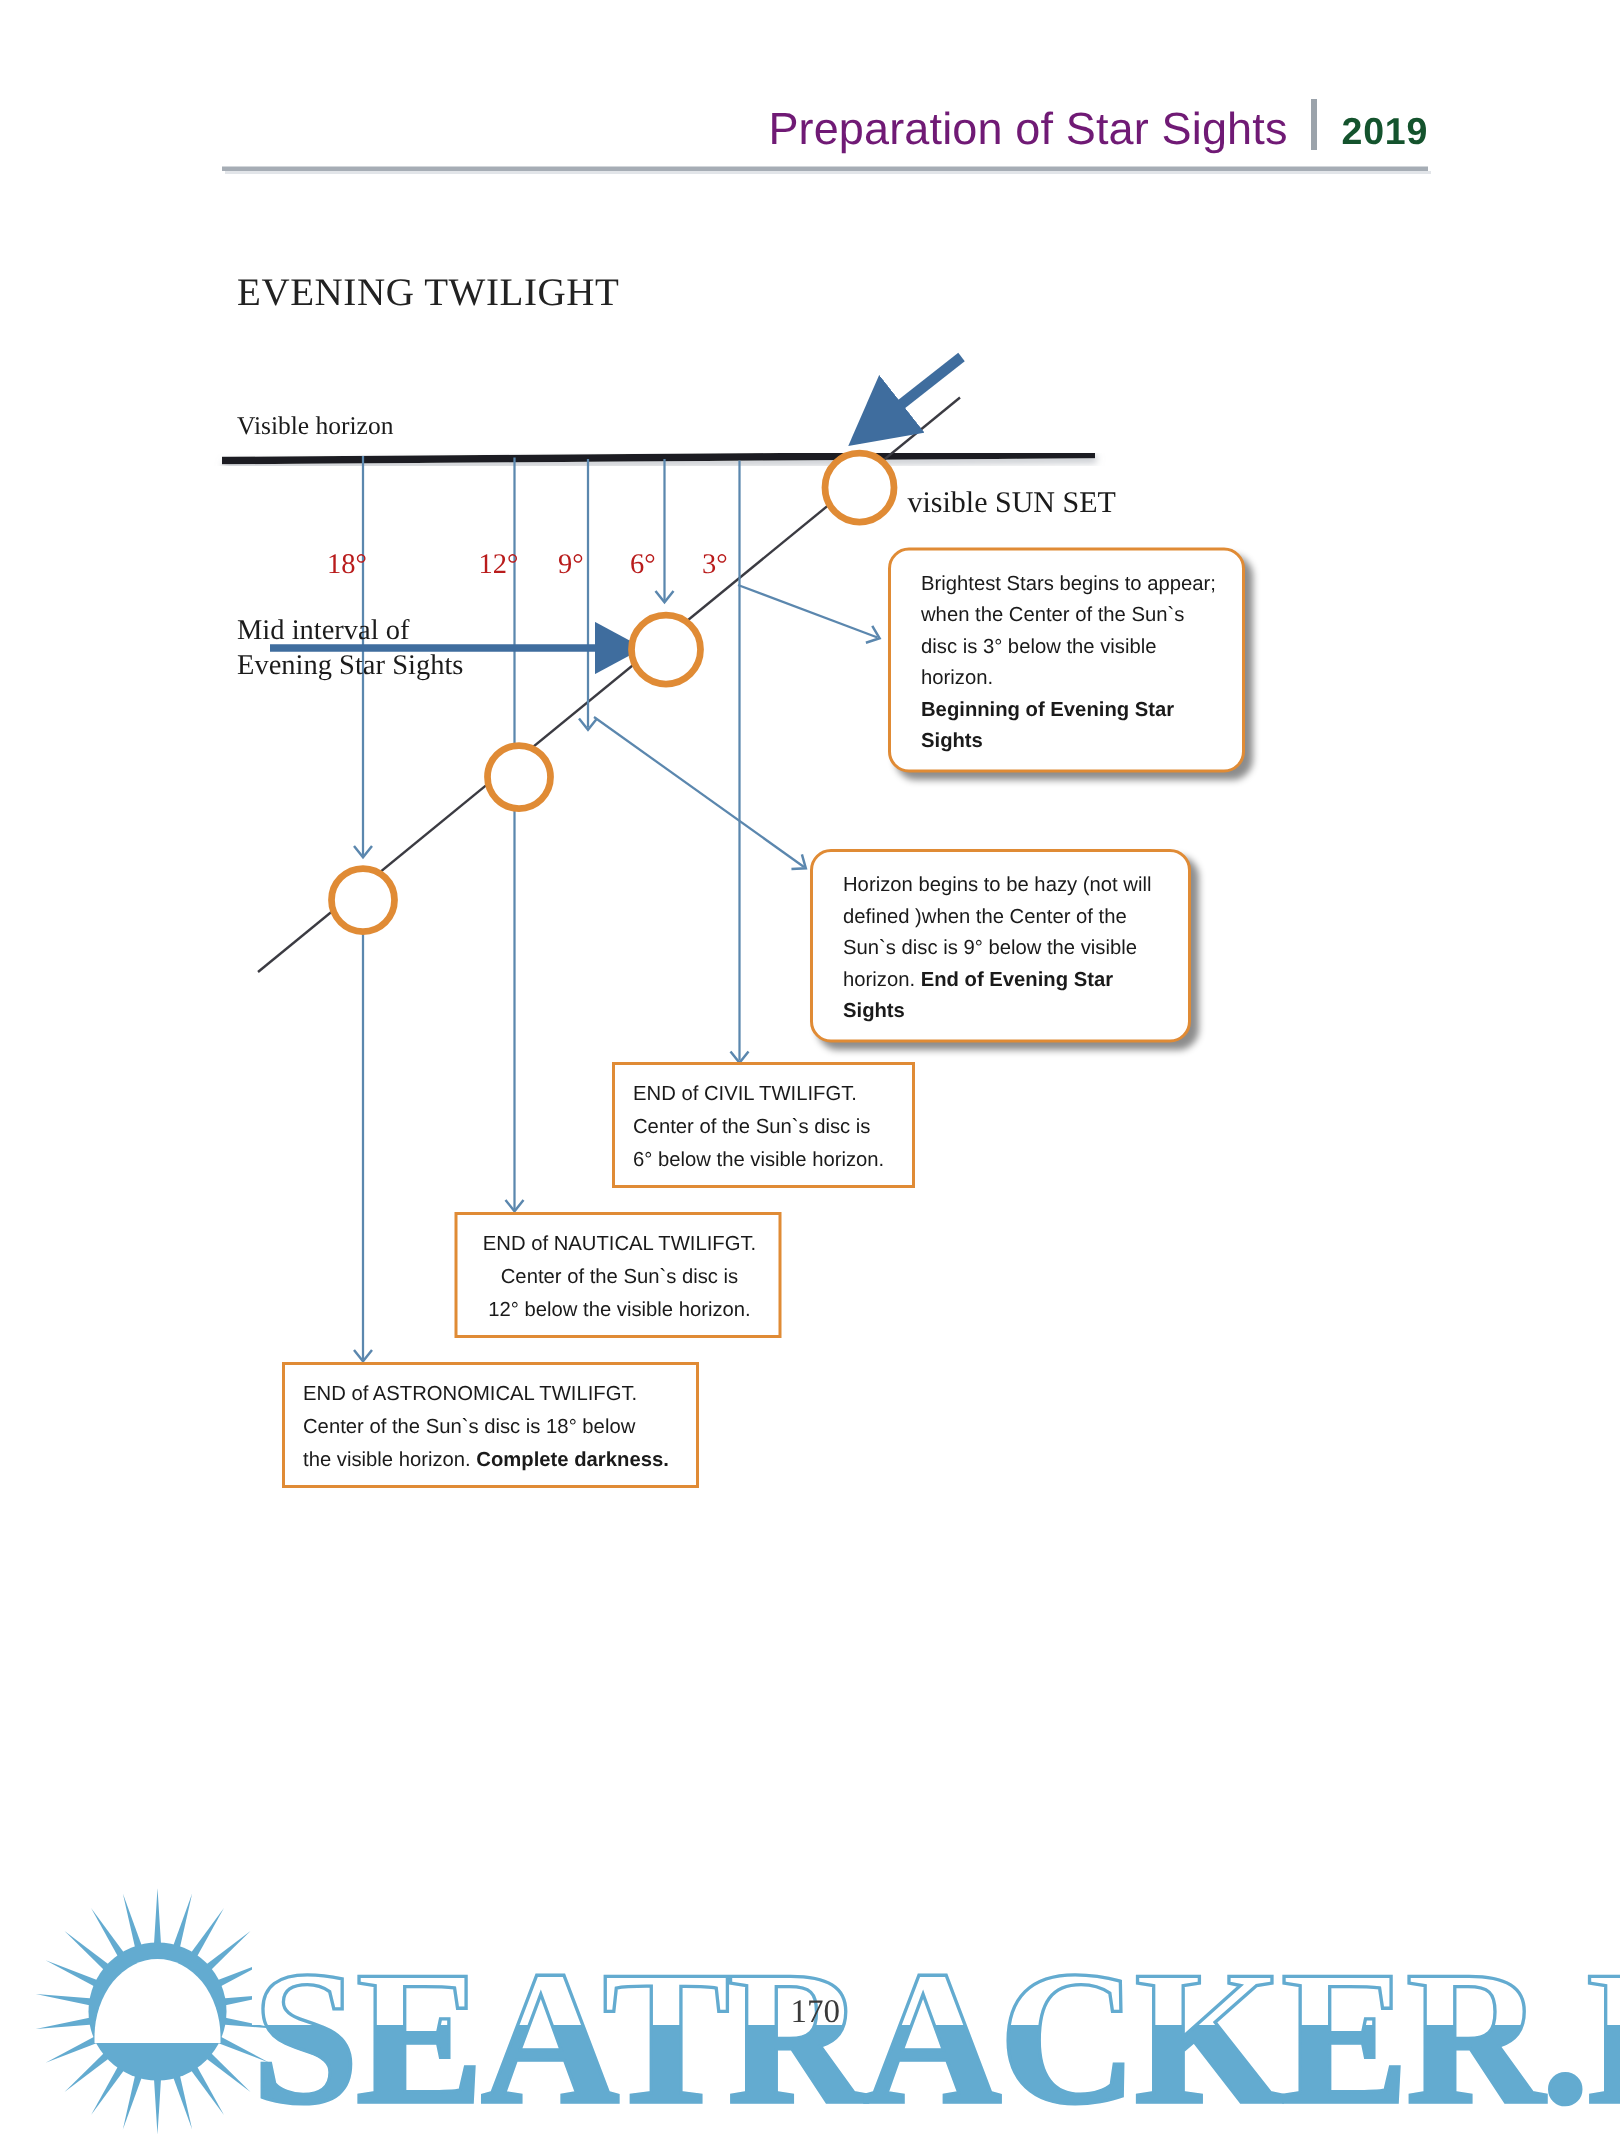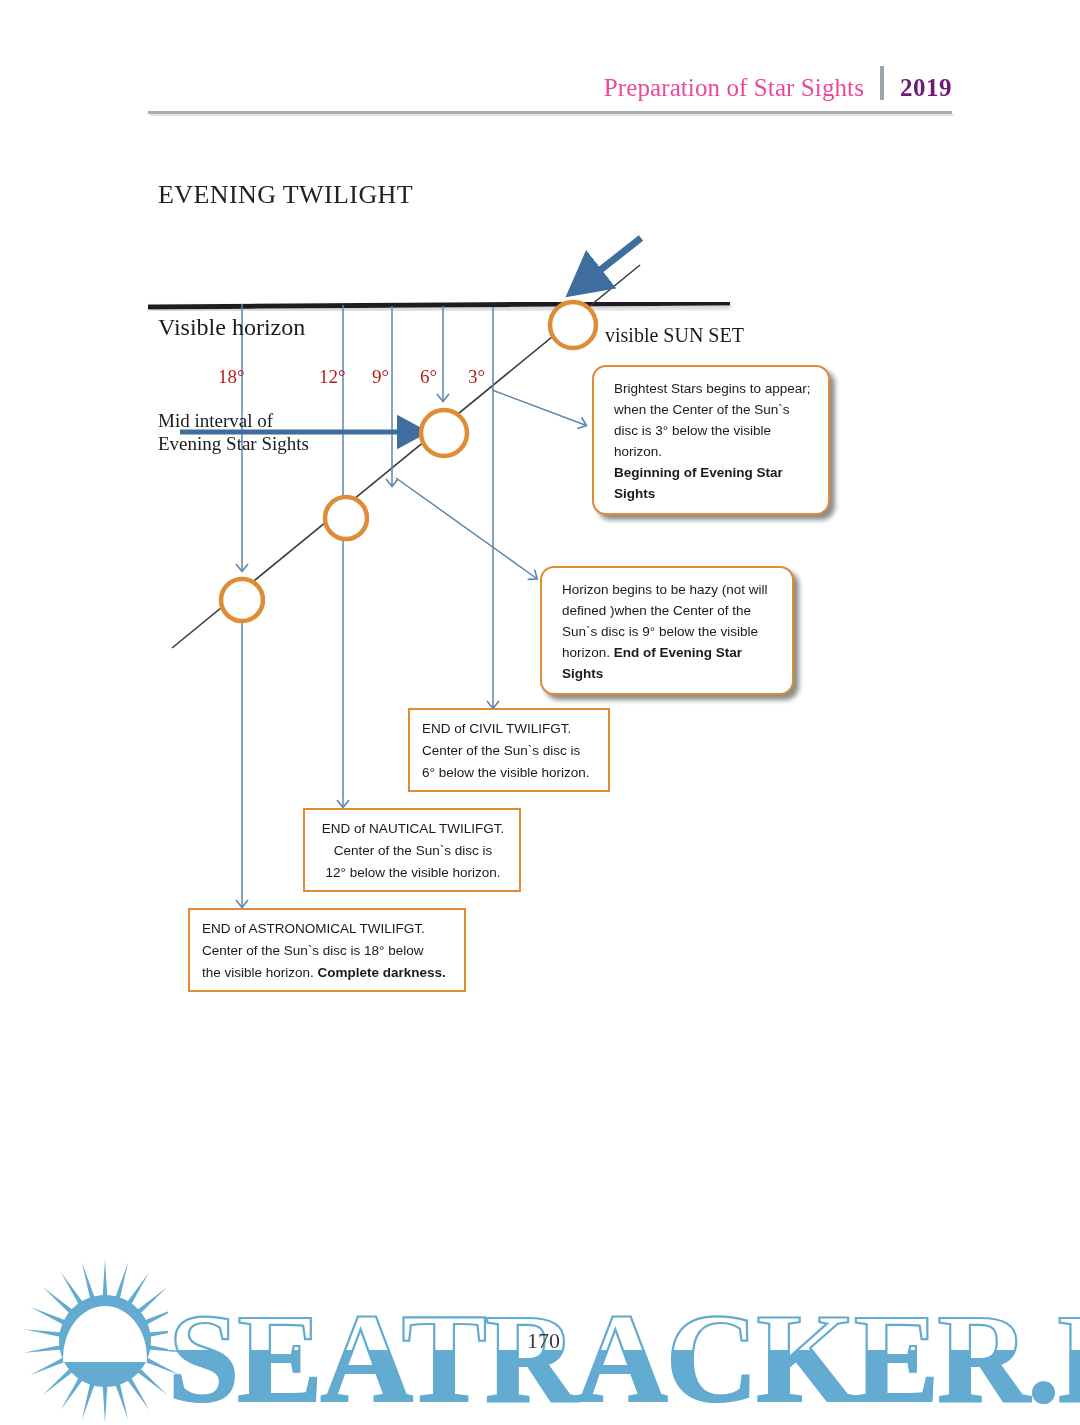--- a/index.html
+++ b/index.html
@@ -25,39 +25,39 @@
   }
   #header-row {
     position: absolute;
     right: 0;
     top: 0;
     display: flex;
     align-items: baseline;
     height: 40px;
   }
   #header-title {
-    font-family: Liberation Serif, serif;
-    font-size: 25px;
-    color: #ec4899;
+    font-family: Liberation Sans, sans-serif;
+    font-size: 30px;
+    color: #701a75;
     letter-spacing: .1px;
     white-space: nowrap;
   }
   #header-divider {
     width: 4px;
     height: 34px;
     background: #9ba3ab;
     margin: 0 16px;
     position: relative;
     top: 4px;
   }
   #header-year {
-    font-family: Liberation Serif, serif;
+    font-family: Liberation Sans, sans-serif;
     font-size: 25px;
     font-weight: bold;
-    color: #701a75;
+    color: #14532d;
     letter-spacing: .5px;
   }
   #header-rule {
     position: absolute;
     left: 0;
     bottom: 0;
     width: 804px;
     height: 3px;
     background: #a6adb5;
   }
@@ -94,22 +94,21 @@
   
   .serif-label {
     position: absolute;
     font-family: "Liberation Serif", serif;
     color: #1b1b1b;
     white-space: nowrap;
   }
   #label-visible-horizon {
     left: 158px;
     top: 274px;
-    font-size: 24px;
-    margin-top: 40px;
+    font-size: 17px;
   }
   #label-sunset {
     left: 605px;
     top: 324px;
     font-size: 20px;
   }
   #label-mid-interval {
     left: 158px;
     top: 409px;
     font-size: 19px;

